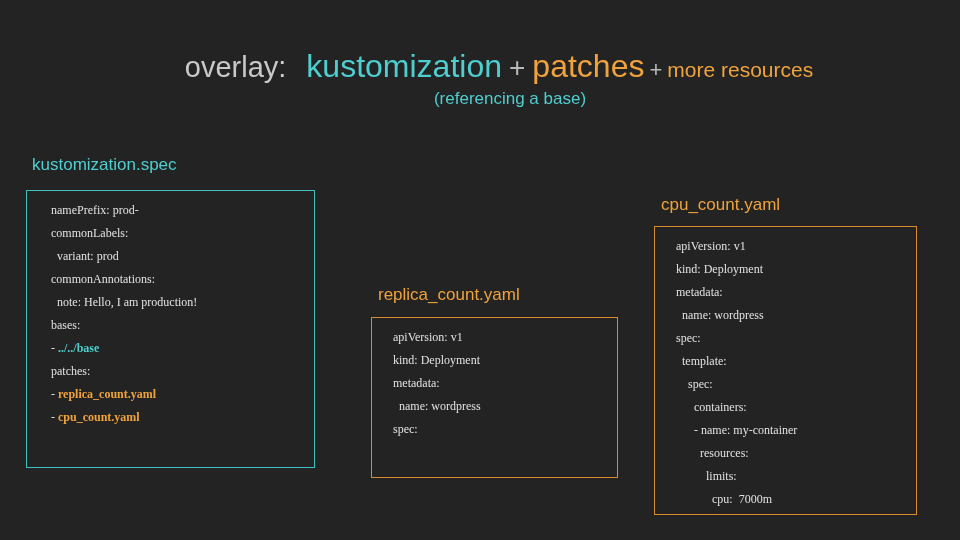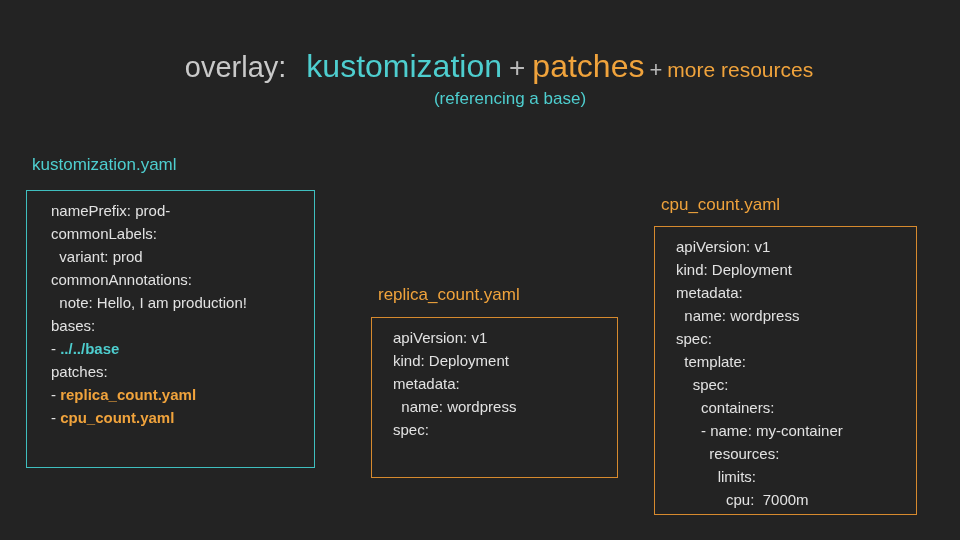--- a/index.html
+++ b/index.html
@@ -88,22 +88,22 @@
     white-space: nowrap;
   }
   .panel-box {
     position: absolute;
     border: 1px solid #888;
     box-sizing: border-box;
     background: #232323;
   }
   .code {
     position: absolute;
-    font-family: Liberation Sans, sans-serif;
-    font-size: 15px;
+    font-family: Liberation Serif, serif;
+    font-size: 12px;
     color: #e2e2e2;
     white-space: pre;
     line-height: 23px;
   }
   .code .ln { display: block; }
   .tok-teal   { color: #4ececf; font-weight: bold; }
   .tok-orange { color: #f0a33c; font-weight: bold; }
   .tok-dash   { color: #e2e2e2; font-weight: normal; }
 
   
@@ -138,21 +138,21 @@
   <div class="heading">
     <span class="heading-line">
       <span class="h-overlay">overlay:</span><span class="h-gap"></span><span class="h-kustomization">kustomization</span><span class="h-plus">+</span><span class="h-patches">patches</span><span class="h-plus2">+</span><span class="h-more">more resources</span>
     </span>
   </div>
   <div class="subheading">
     <span class="subheading-inner">(referencing a base)</span>
   </div>
 
   <div class="panel" id="panel-kustomization">
-    <div class="panel-label" style="color: rgb(78, 206, 207);">kustomization.yaml</div>
+    <div class="panel-label" style="color: rgb(78, 206, 207);">kustomization.spec</div>
     <div class="panel-box" style="border-color: rgb(63, 191, 191);"></div>
     <div class="code"><span class="ln"><span>namePrefix: prod-</span></span><span class="ln"><span>commonLabels:</span></span><span class="ln"><span>  variant: prod</span></span><span class="ln"><span>commonAnnotations:</span></span><span class="ln"><span>  note: Hello, I am production!</span></span><span class="ln"><span>bases:</span></span><span class="ln"><span class="tok-dash">- </span><span class="tok-teal">../../base</span></span><span class="ln"><span>patches:</span></span><span class="ln"><span class="tok-dash">- </span><span class="tok-orange">replica_count.yaml</span></span><span class="ln"><span class="tok-dash">- </span><span class="tok-orange">cpu_count.yaml</span></span></div>
   </div>
 
   <div class="panel" id="panel-replica">
     <div class="panel-label" style="color: rgb(240, 163, 60);">replica_count.yaml</div>
     <div class="panel-box" style="border-color: rgb(215, 138, 46);"></div>
     <div class="code"><span class="ln"><span>apiVersion: v1</span></span><span class="ln"><span>kind: Deployment</span></span><span class="ln"><span>metadata:</span></span><span class="ln"><span>  name: wordpress</span></span><span class="ln"><span>spec:</span></span></div>
   </div>
 

